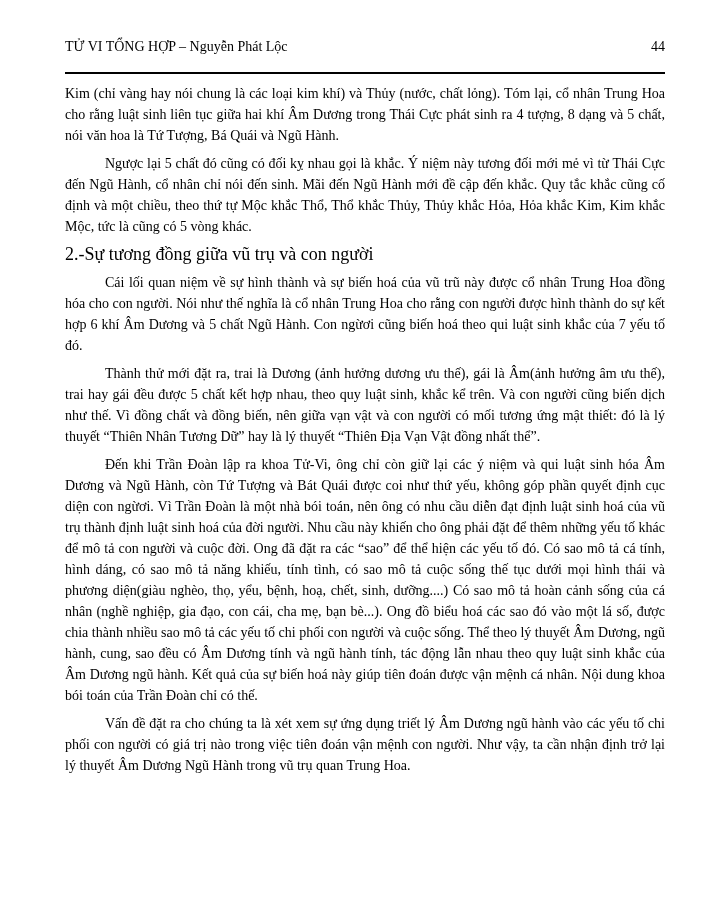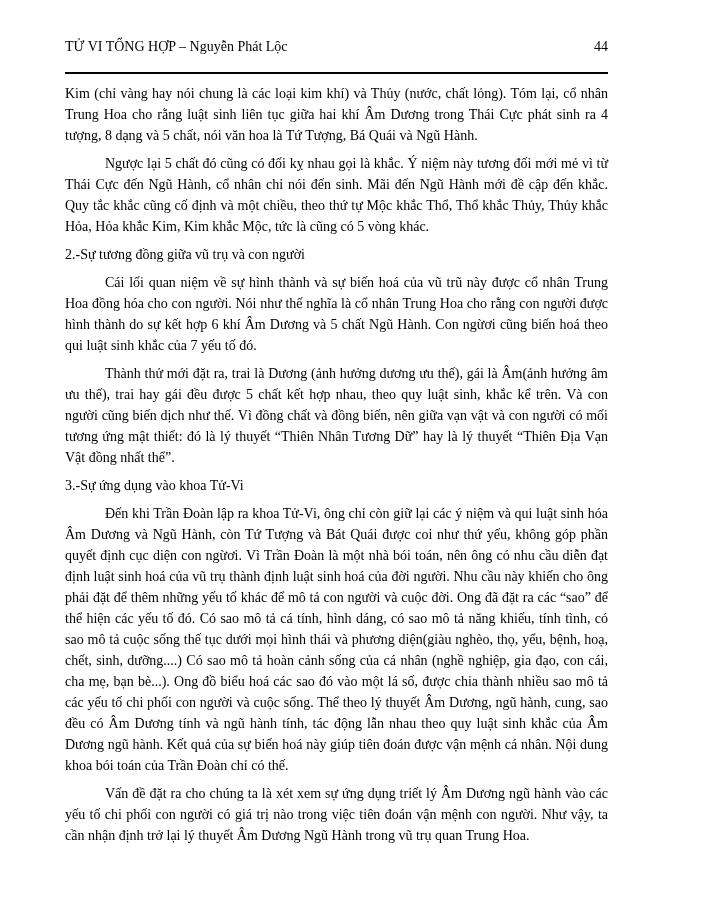--- a/index.html
+++ b/index.html
@@ -8,21 +8,21 @@
     background: #ffffff;
   }
   .page {
     position: relative;
     width: 705px;
     height: 913px;
     background: #ffffff;
     color: #000000;
     font-family: "Liberation Serif", "DejaVu Serif", serif;
     box-sizing: border-box;
-    padding: 38px 97px 0 65px;
+    padding: 38px 40px 0 65px;
     overflow: hidden;
   }
   .page-header {
     display: flex;
     justify-content: space-between;
     align-items: baseline;
     font-size: 14px;
     line-height: 18px;
     white-space: nowrap;
   }
@@ -38,38 +38,37 @@
     text-align: justify;
   }
   .content p {
     margin: 0 0 7px 0;
   }
   .content p.indent {
     text-indent: 40px;
   }
   .content .section-heading {
     margin: 0 0 7px 0;
-    font-size: 14px;
+    font-size: 18px;
     font-weight: normal;
     text-align: left;
     text-indent: 0;
   }
 </style>
 </head>
 <body>
 
 <div class="page">
   <div class="page-header">
     <span>TỬ VI TỔNG HỢP – Nguyễn Phát Lộc</span>
     <span>44</span>
   </div>
   <hr class="header-rule">
   <div class="content">
     <p>Kim (chỉ vàng hay nói chung là các loại kim khí) và Thủy (nước, chất lỏng). Tóm lại, cổ nhân Trung Hoa cho rằng luật sinh liên tục giữa hai khí Âm Dương trong Thái Cực phát sinh ra 4 tượng, 8 dạng và 5 chất, nói văn hoa là Tứ Tượng, Bá Quái và Ngũ Hành.</p>
     <p class="indent">Ngược lại 5 chất đó cũng có đối kỵ nhau gọi là khắc. Ý niệm này tương đối mới mẻ vì từ Thái Cực đến Ngũ Hành, cổ nhân chỉ nói đến sinh. Mãi đến Ngũ Hành mới đề cập đến khắc. Quy tắc khắc cũng cố định và một chiều, theo thứ tự Mộc khắc Thổ, Thổ khắc Thủy, Thủy khắc Hỏa, Hỏa khắc Kim, Kim khắc Mộc, tức là cũng có 5 vòng khác.</p>
     <p class="section-heading">2.-Sự tương đồng giữa vũ trụ và con người</p>
     <p class="indent">Cái lối quan niệm về sự hình thành và sự biến hoá của vũ trũ này được cổ nhân Trung Hoa đồng hóa cho con người. Nói như thế nghĩa là cổ nhân Trung Hoa cho rằng con người được hình thành do sự kết hợp 6 khí Âm Dương và 5 chất Ngũ Hành. Con ngừơi cũng biến hoá theo qui luật sinh khắc của 7 yếu tố đó.</p>
     <p class="indent">Thành thử mới đặt ra, trai là Dương (ảnh hưởng dương ưu thế), gái là Âm(ảnh hưởng âm ưu thế), trai hay gái đều được 5 chất kết hợp nhau, theo quy luật sinh, khắc kể trên. Và con người cũng biến dịch như thế. Vì đồng chất và đồng biến, nên giữa vạn vật và con người có mối tương ứng mật thiết: đó là lý thuyết “Thiên Nhân Tương Dữ” hay là lý thuyết “Thiên Địa Vạn Vật đồng nhất thể”.</p>
-    <p class="section-heading">3.-Sự ứng dụng vào khoa Tử-Vi</p>
     <p class="indent">Đến khi Trần Đoàn lập ra khoa Tử-Vi, ông chỉ còn giữ lại các ý niệm và qui luật sinh hóa Âm Dương và Ngũ Hành, còn Tứ Tượng và Bát Quái được coi như thứ yếu, không góp phần quyết định cục diện con ngừơi. Vì Trần Đoàn là một nhà bói toán, nên ông có nhu cầu diễn đạt định luật sinh hoá của vũ trụ thành định luật sinh hoá của đời người. Nhu cầu này khiến cho ông phải đặt để thêm những yếu tố khác để mô tả con người và cuộc đời. Ong đã đặt ra các “sao” để thể hiện các yếu tố đó. Có sao mô tả cá tính, hình dáng, có sao mô tả năng khiếu, tính tình, có sao mô tả cuộc sống thế tục dưới mọi hình thái và phương diện(giàu nghèo, thọ, yểu, bệnh, hoạ, chết, sinh, dưỡng....) Có sao mô tả hoàn cảnh sống của cá nhân (nghề nghiệp, gia đạo, con cái, cha mẹ, bạn bè...). Ong đồ biểu hoá các sao đó vào một lá số, được chia thành nhiều sao mô tả các yếu tố chi phối con người và cuộc sống. Thể theo lý thuyết Âm Dương, ngũ hành, cung, sao đều có Âm Dương tính và ngũ hành tính, tác động lẫn nhau theo quy luật sinh khắc của Âm Dương ngũ hành. Kết quả của sự biến hoá này giúp tiên đoán được vận mệnh cá nhân. Nội dung khoa bói toán của Trần Đoàn chỉ có thế.</p>
     <p class="indent">Vấn đề đặt ra cho chúng ta là xét xem sự ứng dụng triết lý Âm Dương ngũ hành vào các yếu tố chi phối con người có giá trị nào trong việc tiên đoán vận mệnh con người. Như vậy, ta cần nhận định trở lại lý thuyết Âm Dương Ngũ Hành trong vũ trụ quan Trung Hoa.</p>
   </div>
 </div>
 
 </body></html>

